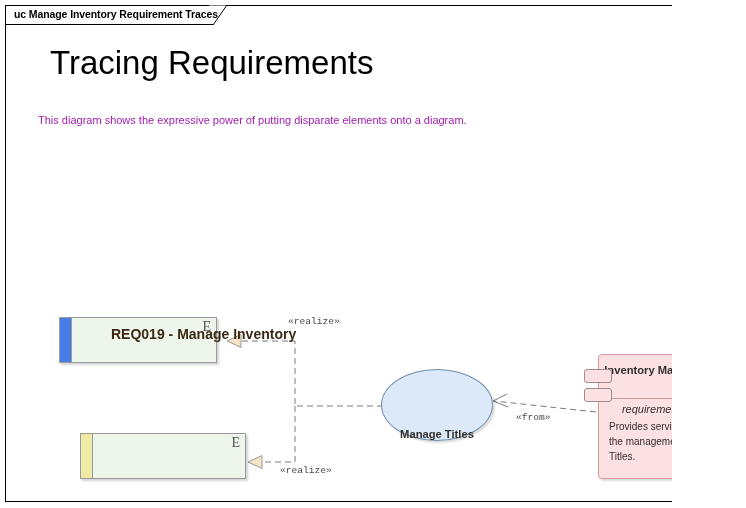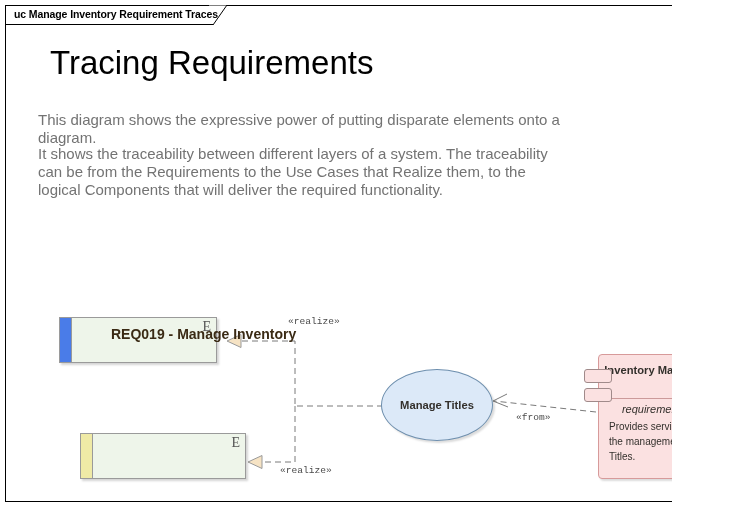--- a/index.html
+++ b/index.html
@@ -73,22 +73,22 @@
     left: 41px;
     top: 44px;
     font-size: 33px;
     color: #000000;
     letter-spacing: 0px;
     white-space: nowrap;
     margin-left: 9px;
   }
   .para {
     position: absolute;
-    font-size: 15px;
-    color: #737373;
+    font-size: 11px;
+    color: #a21caf;
     line-height: 18px;
   }
   .para-1 { left: 38px; top: 111px; width: 560px; }
   .para-2 { left: 38px; top: 145px; width: 520px; }
   
   .req {
     position: absolute;
     box-sizing: border-box;
     background: #eef5ea;
     border: 1px solid #9a9a9a;
@@ -125,21 +125,21 @@
   }
   
   .usecase {
     position: absolute;
     box-sizing: border-box;
     background: #dce9f8;
     border: 1px solid #6e8fae;
     border-radius: 50%;
     box-shadow: 2px 2px 2px rgba(0,0,0,0.14);
     display: flex;
-    align-items: center;
+    align-items: flex-end;
     justify-content: center;
   }
   .usecase-label {
     font-size: 11.2px;
     font-weight: bold;
     color: #33302c;
     text-align: center;
   }
   
   .component {
@@ -227,21 +227,20 @@
       <path d="M0,0 L18,0 L4,20 L0,20" fill="#ffffff" stroke="none"></path>
       <path d="M0,0 L18,0 L4,20" fill="none" stroke="#000000" stroke-width="1"></path>
       <path d="M4,19.5 L0,19.5" fill="none" stroke="#000000" stroke-width="1"></path>
     </svg>
     <div class="tab-label">uc Manage Inventory Requirement Traces</div>
   </div>
 
   <div class="page-title">Tracing Requirements</div>
 
   <div class="para para-1">This diagram shows the expressive power of putting disparate elements onto a diagram.</div>
-  <div class="para para-2">It shows the traceability between different layers of a system.  The traceability can be from the Requirements to the Use Cases that Realize them, to the logical Components that will deliver the required functionality.</div>
 
   <svg id="connectors" viewBox="0 0 746 508" width="746" height="508">
     <defs>
       <marker id="hollow-tri" viewBox="0 0 12 12" refX="11" refY="6" markerWidth="12" markerHeight="12" orient="auto-start-reverse">
         <path d="M11,1 L11,11 L1,6 z" fill="#f6e3c4" stroke="#9a9a9a" stroke-width="1"></path>
       </marker>
     </defs>
 
     <g>
       <path d="M383,406 L295,406 L295,341 L241,341" fill="none" stroke="#7a7a7a" stroke-width="1" stroke-dasharray="6,4"></path>

